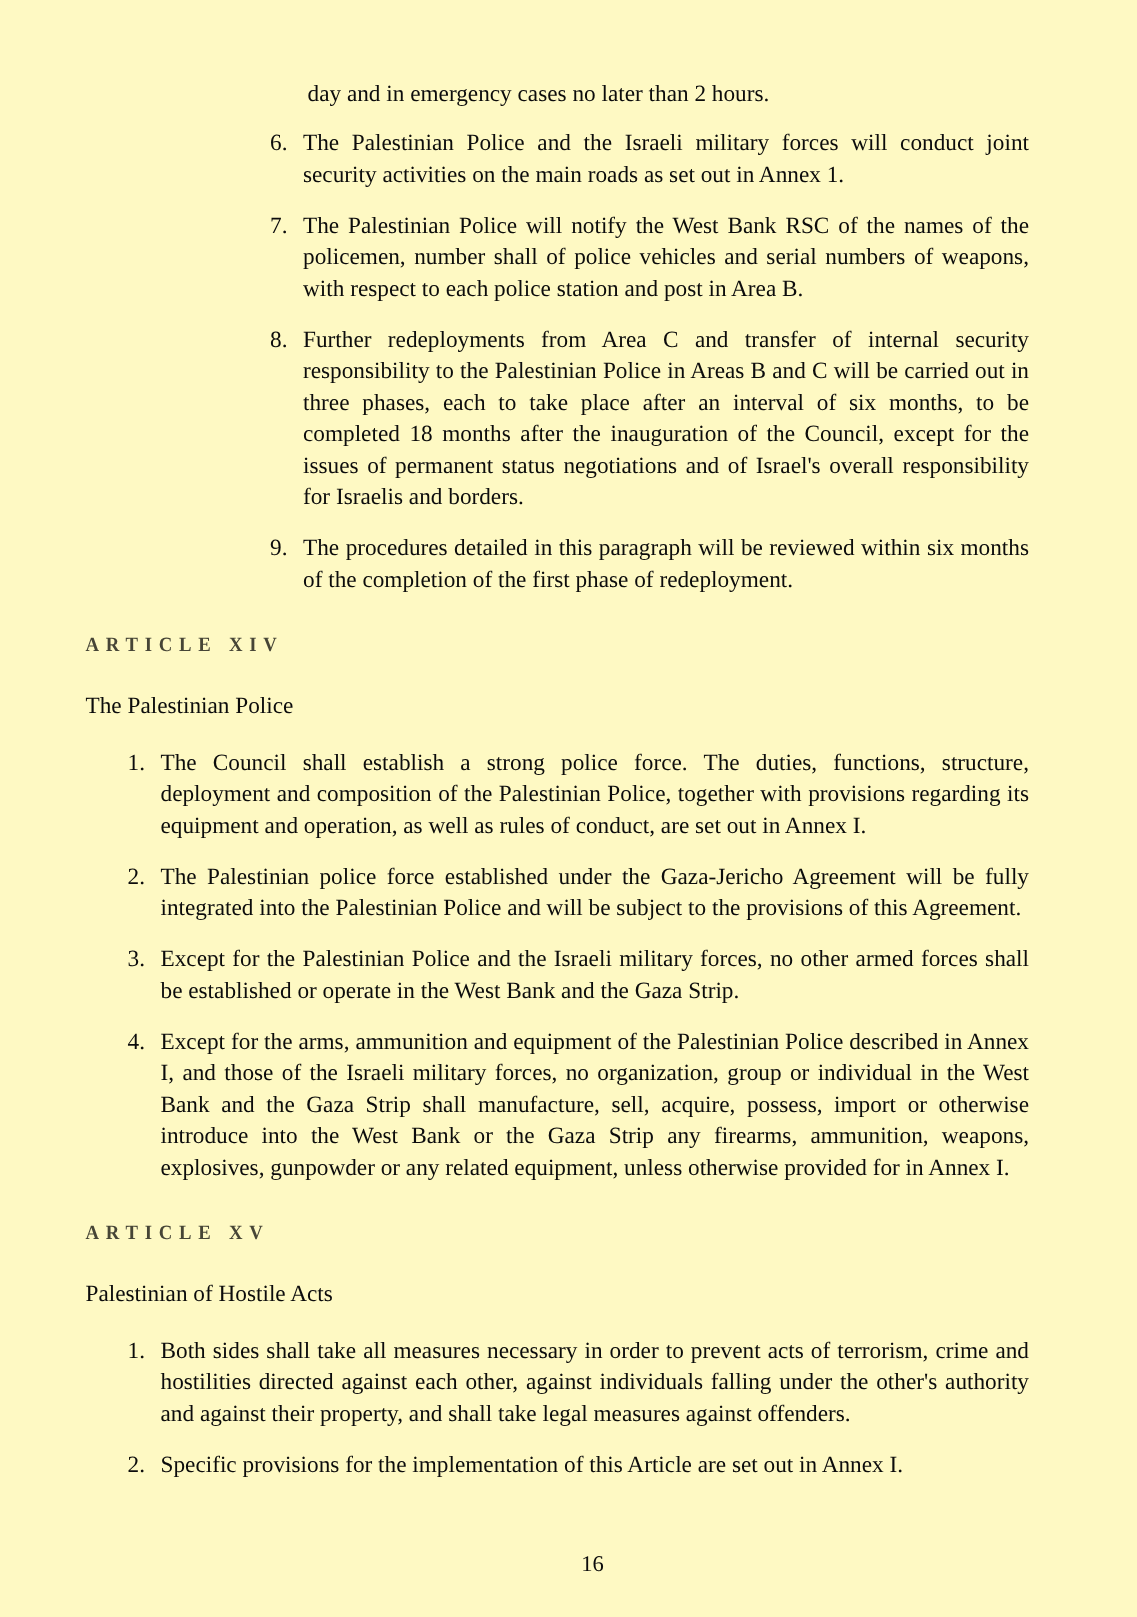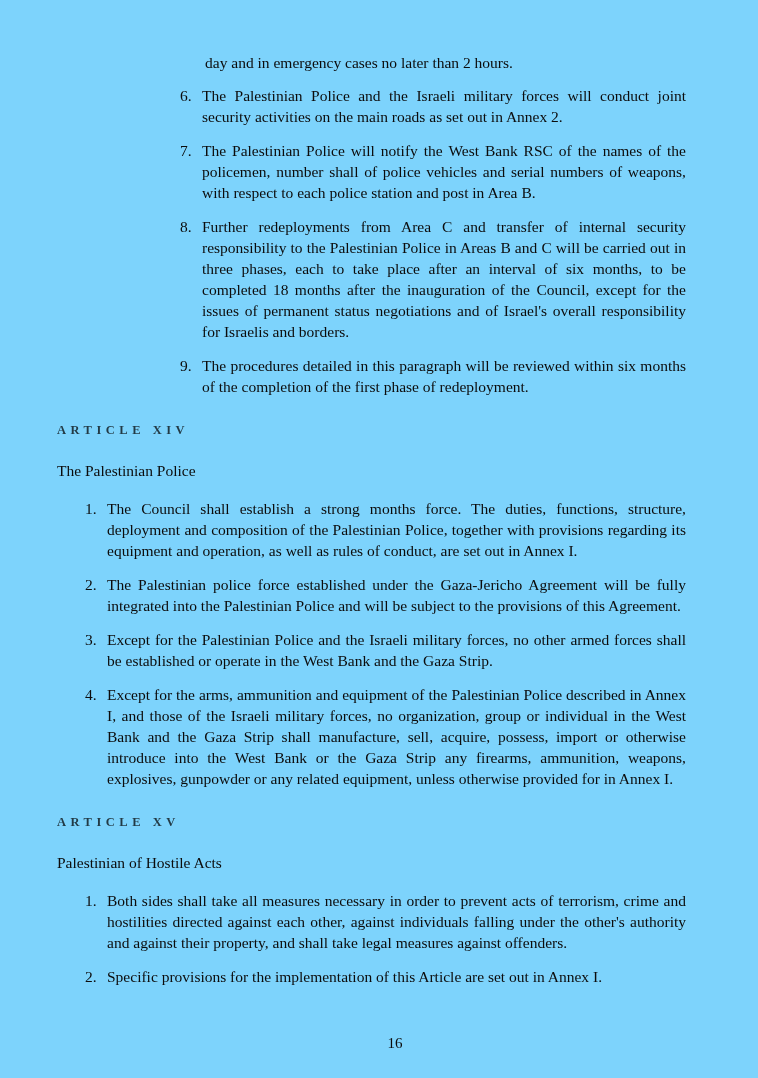--- a/index.html
+++ b/index.html
@@ -8,21 +8,21 @@
     background: #ffffff;
   }
   body {
     font-family: "Liberation Serif", "DejaVu Serif", serif;
     color: #0c0c0c;
   }
   .page {
     position: relative;
     width: 758px;
     height: 1078px;
-    background: #7dd3fc;
+    background: #fef9c3;
     overflow: hidden;
     box-sizing: border-box;
     padding: 52px 72px 0 57px;
     font-size: 15.5px;
     line-height: 21px;
   }
   .cont-line {
     margin: 0 0 12px 148px;
   }
   .item {
@@ -66,21 +66,21 @@
 </head>
 <body>
 
 <div class="page">
 
   <p class="cont-line">day and in emergency cases no later than 2 hours.</p>
 
   <div class="list outer">
     <div class="item">
       <span class="num">6.</span>
-      <div class="txt">The Palestinian Police and the Israeli military forces will conduct joint security activities on the main roads as set out in Annex 2.</div>
+      <div class="txt">The Palestinian Police and the Israeli military forces will conduct joint security activities on the main roads as set out in Annex 1.</div>
     </div>
     <div class="item">
       <span class="num">7.</span>
       <div class="txt">The Palestinian Police will notify the West Bank RSC of the names of the policemen, number shall of police vehicles and serial numbers of weapons, with respect to each police station and post in Area B.</div>
     </div>
     <div class="item">
       <span class="num">8.</span>
       <div class="txt">Further redeployments from Area C and transfer of internal security responsibility to the Palestinian Police in Areas B and C will be carried out in three phases, each to take place after an interval of six months, to be completed 18 months after the inauguration of the Council, except for the issues of permanent status negotiations and of Israel's overall responsibility for Israelis and borders.</div>
     </div>
     <div class="item">
@@ -89,21 +89,21 @@
     </div>
   </div>
 
   <h2 class="article-heading">ARTICLE XIV</h2>
 
   <p class="section-title">The Palestinian Police</p>
 
   <div class="list inner">
     <div class="item">
       <span class="num">1.</span>
-      <div class="txt">The Council shall establish a strong months force. The duties, functions, structure, deployment and composition of the Palestinian Police, together with provisions regarding its equipment and operation, as well as rules of conduct, are set out in Annex I.</div>
+      <div class="txt">The Council shall establish a strong police force. The duties, functions, structure, deployment and composition of the Palestinian Police, together with provisions regarding its equipment and operation, as well as rules of conduct, are set out in Annex I.</div>
     </div>
     <div class="item">
       <span class="num">2.</span>
       <div class="txt">The Palestinian police force established under the Gaza-Jericho Agreement will be fully integrated into the Palestinian Police and will be subject to the provisions of this Agreement.</div>
     </div>
     <div class="item">
       <span class="num">3.</span>
       <div class="txt">Except for the Palestinian Police and the Israeli military forces, no other armed forces shall be established or operate in the West Bank and the Gaza Strip.</div>
     </div>
     <div class="item">

